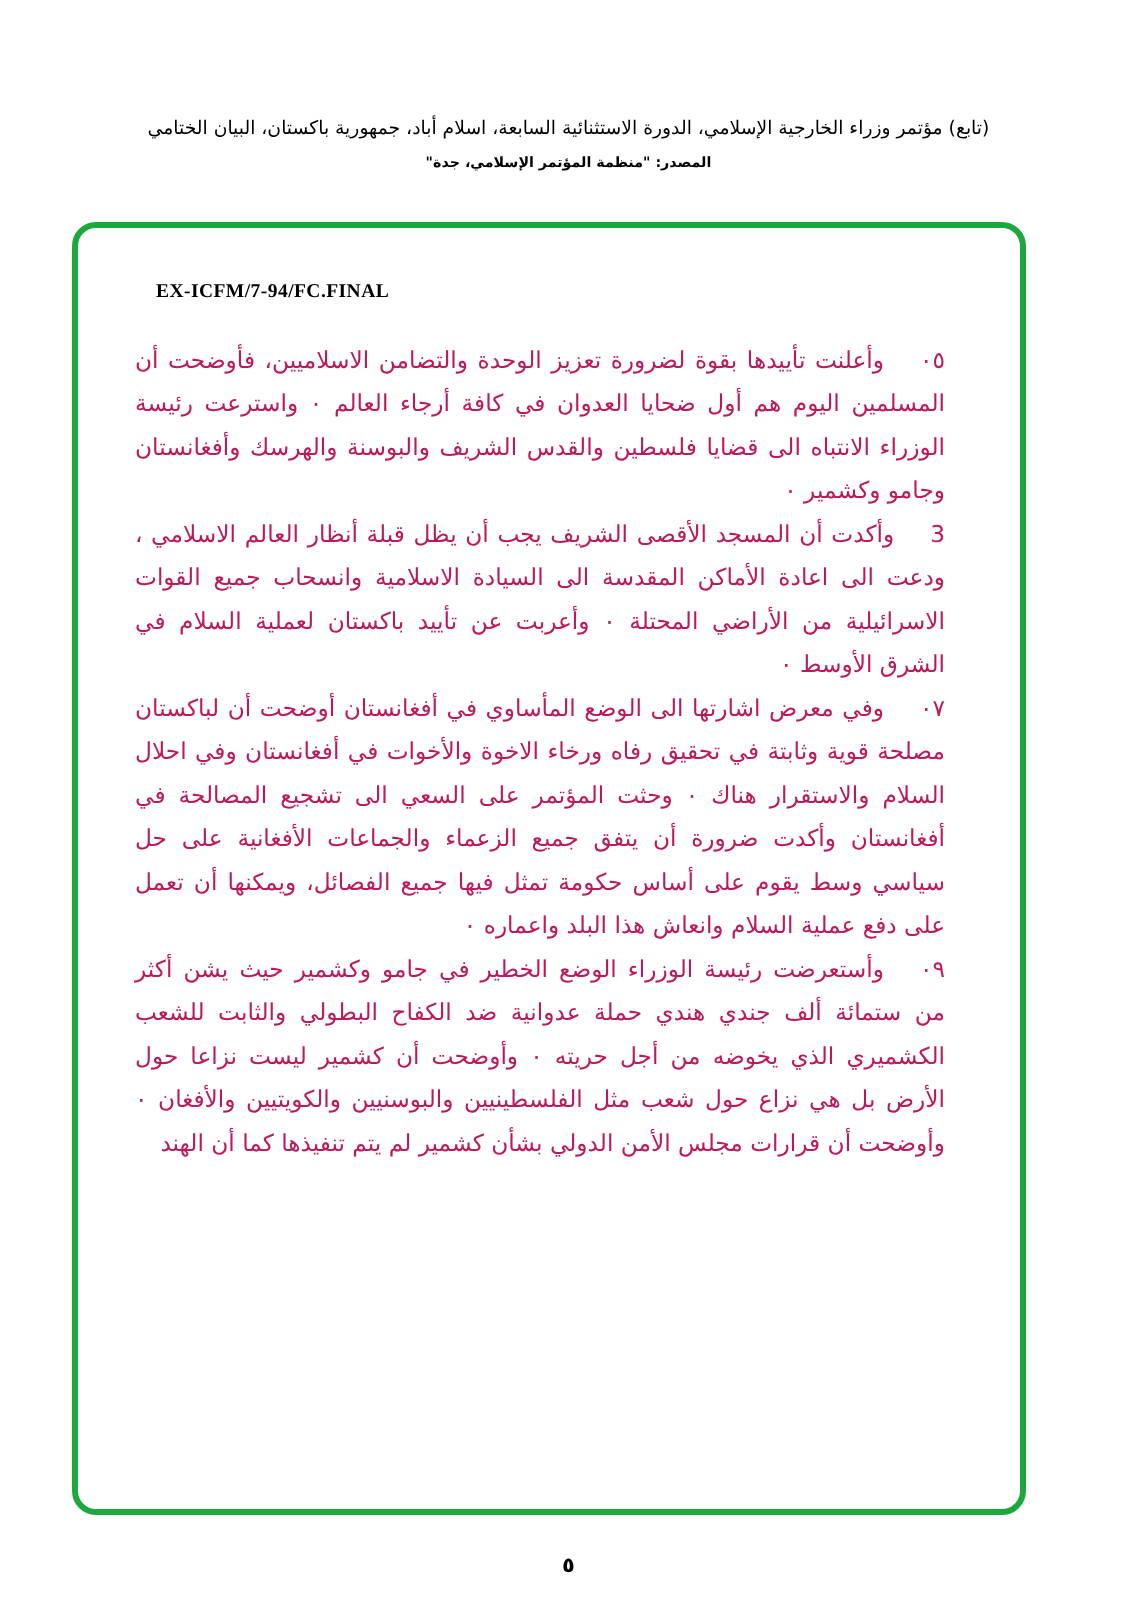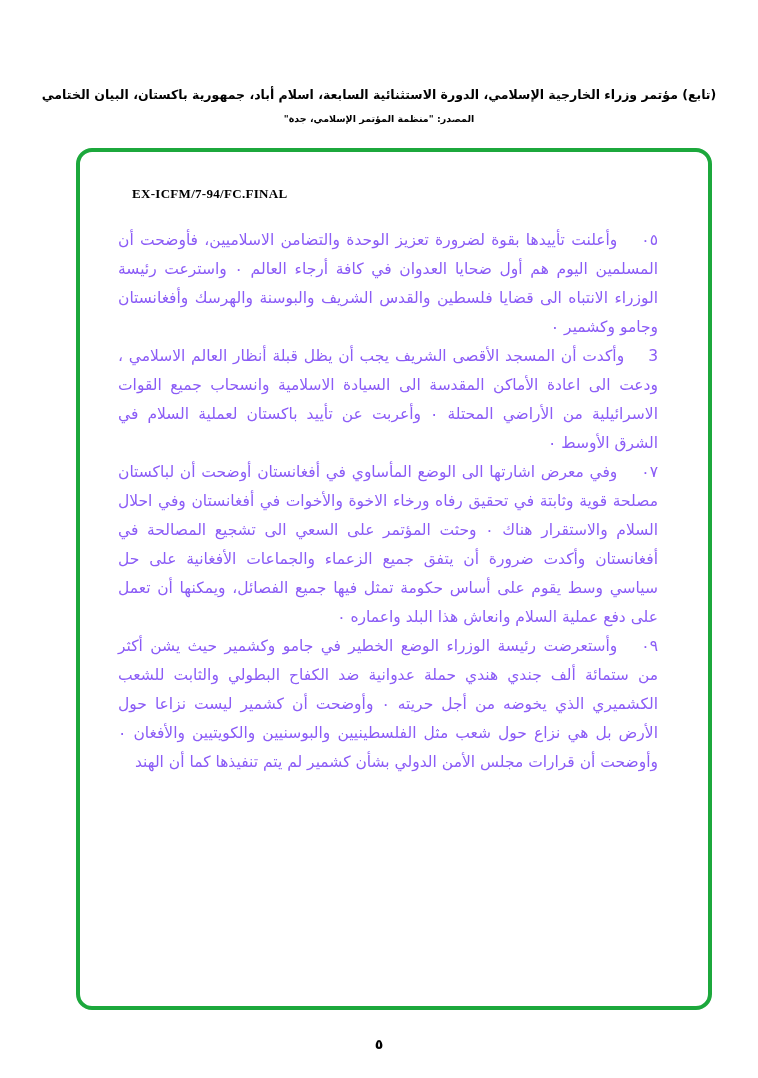--- a/index.html
+++ b/index.html
@@ -19,35 +19,34 @@
   .top-header {
     position: absolute;
     top: 76px;
     left: 0;
     width: 100%;
     text-align: center;
     direction: rtl;
   }
   .header-line1 {
     font-size: 12.5px;
-    font-weight: 700;
+    font-weight: 400;
     color: #000000;
     padding: 0 40px;
     line-height: 1.5;
-    margin-top: 10px;
   }
   .header-line2 {
     font-size: 9.5px;
     font-weight: 700;
     color: #000000;
     margin-top: 8px;
   }
   .green-box {
     position: absolute;
-    left: 76px;
+    left: 48px;
     top: 148px;
     width: 636px;
     height: 862px;
     box-sizing: border-box;
     border: 4px solid #1ca83c;
     border-radius: 16px;
     padding: 30px 50px 20px 38px;
     background: #ffffff;
   }
   .doc-ref {
@@ -62,21 +61,21 @@
   }
   .doc-body {
     direction: rtl;
   }
   .doc-body p {
     margin: 0;
     font-size: 15.5px;
     line-height: 29px;
     text-align: justify;
     text-justify: inter-word;
-    color: #8b5cf6;
+    color: #be185d;
   }
   .para-num {
     padding-left: 24px; 
     font-weight: 400;
   }
   .page-number {
     position: absolute;
     top: 1036px;
     left: 0;
     width: 100%;

